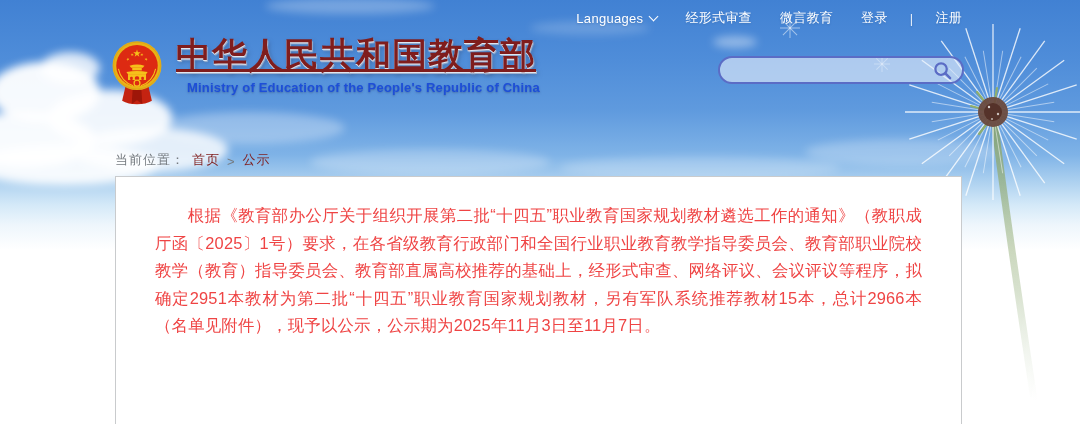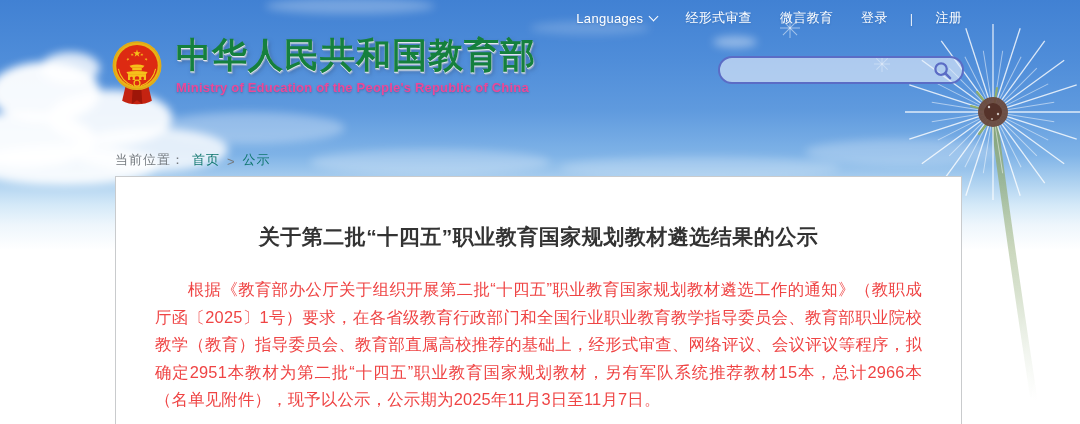--- a/index.html
+++ b/index.html
@@ -28,26 +28,28 @@
     display:inline-block;width:6px;height:6px;margin-left:7px;margin-top:-3px;
     border-right:1.5px solid #fff;border-bottom:1.5px solid #fff;
     transform:rotate(45deg);
   }
   .tb-div{opacity:.85;margin:0 -6px;}
   
   .brand{position:absolute;left:110px;top:36px;display:flex;align-items:flex-start;cursor:pointer;}
   .emblem{width:54px;height:68px;display:block;margin-top:2px;}
   .brand-text{margin-left:12px;}
   .brand-zh{
-    font-size:35px;font-weight:700;color:#15803d;letter-spacing:1px;line-height:1.1;
+    font-size:35px;font-weight:700;color:#7f1d1d;letter-spacing:1px;line-height:1.1;
     text-shadow:0 1px 0 #dfe7f2,1px 2px 1px #9fb2cf,2px 3px 4px rgba(55,85,135,.55);
+    text-decoration:underline;
   }
   .brand-en{
-    margin-top:5px;font-size:13px;font-weight:700;color:#ec4899;letter-spacing:.2px;
+    margin-top:5px;font-size:13px;font-weight:700;color:#1d4ed8;letter-spacing:.2px;
     text-shadow:0 1px 2px rgba(55,85,135,.6);
+    margin-left:11px;
   }
   
   .searchbox{
     position:absolute;left:718px;top:56px;width:246px;height:28px;
     border:2px solid #5b6cc5;border-radius:16px;
     background:rgba(232,240,252,.62);
     display:flex;align-items:center;box-sizing:border-box;
   }
   .search-input{
     flex:1;border:none;outline:none;background:transparent;
@@ -56,21 +58,21 @@
   .search-btn{
     border:none;background:transparent;padding:0 10px 0 0;cursor:pointer;
     display:flex;align-items:center;
   }
   
   .breadcrumb{
     position:absolute;left:115px;top:151px;
     font-size:13px;color:#757b80;letter-spacing:1px;
     display:flex;gap:7px;align-items:flex-end;
   }
-  .breadcrumb a{color:#0f766e;text-decoration:none;cursor:pointer;}
+  .breadcrumb a{color:#7f1d1d;text-decoration:none;cursor:pointer;}
   
   .card{
     position:absolute;left:115px;top:176px;width:847px;height:420px;
     background:#ffffff;border:1px solid #c9cbcd;box-sizing:border-box;
     padding:0 39px;
   }
   .article-title{
     margin:46px 0 0;text-align:center;
     font-size:21px;font-weight:700;color:#333333;letter-spacing:.5px;
   }
@@ -241,15 +243,14 @@
 </div>
 
 <div class="breadcrumb">
   <span>当前位置：</span>
   <a>首页</a>
   <span>&gt;</span>
   <a>公示</a>
 </div>
 
 <div class="card">
-  <h1 class="article-title">关于第二批“十四五”职业教育国家规划教材遴选结果的公示</h1>
   <p class="article-paragraph">根据《教育部办公厅关于组织开展第二批“十四五”职业教育国家规划教材遴选工作的通知》（教职成厅函〔2025〕1号）要求，在各省级教育行政部门和全国行业职业教育教学指导委员会、教育部职业院校教学（教育）指导委员会、教育部直属高校推荐的基础上，经形式审查、网络评议、会议评议等程序，拟确定2951本教材为第二批“十四五”职业教育国家规划教材，另有军队系统推荐教材15本，总计2966本（名单见附件），现予以公示，公示期为2025年11月3日至11月7日。</p>
 </div>
 
 </body></html>

